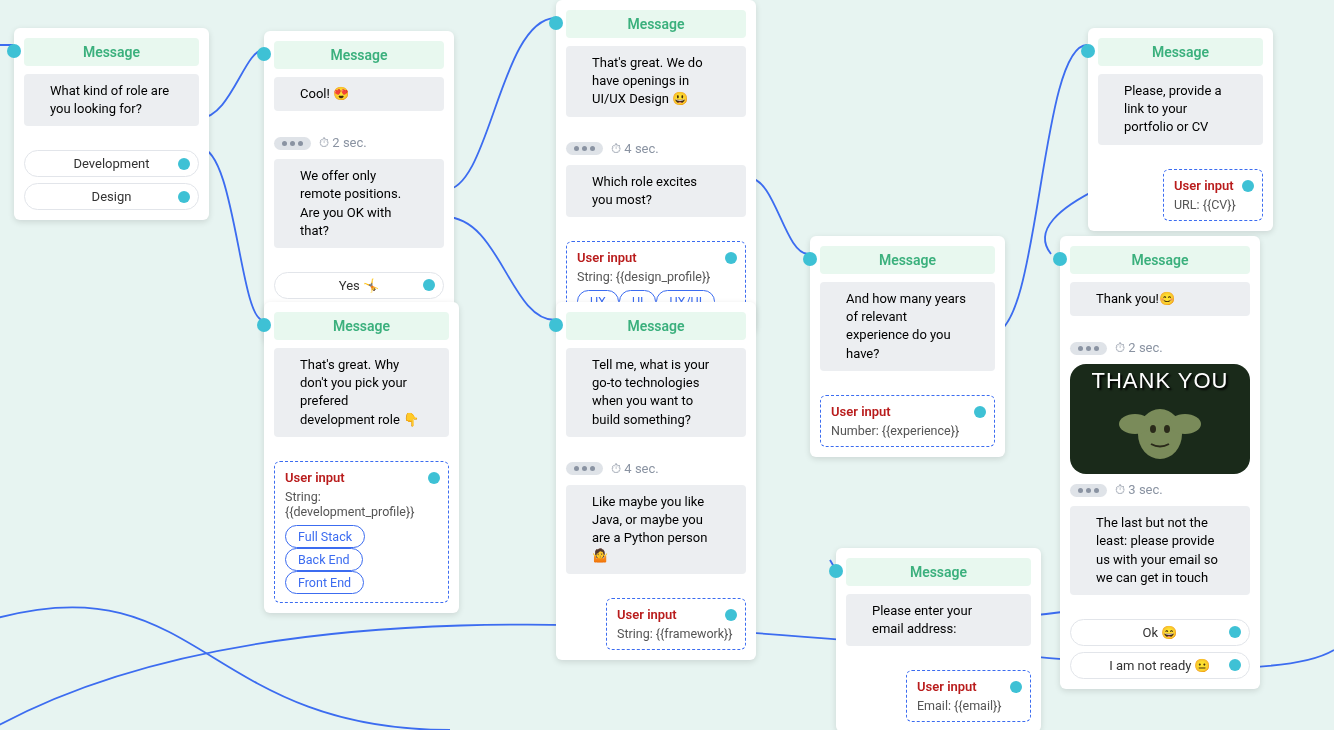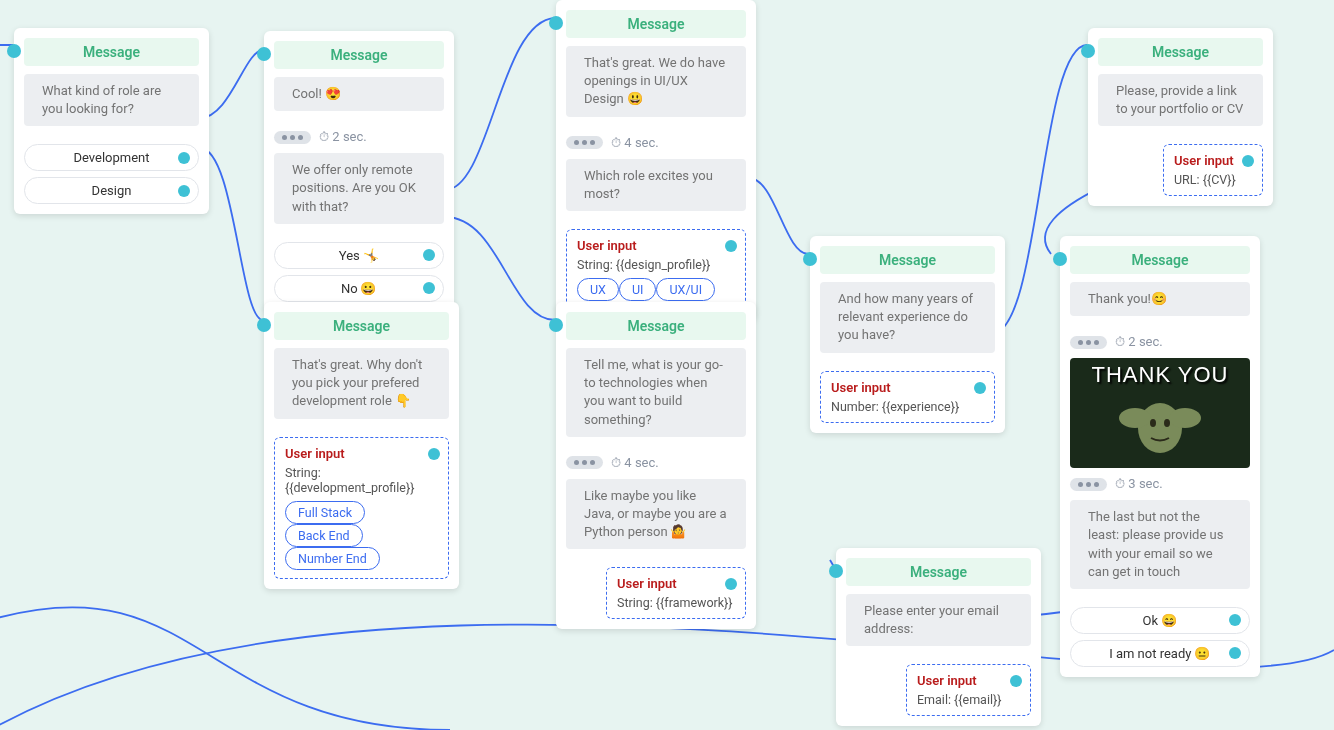--- a/index.html
+++ b/index.html
@@ -32,25 +32,25 @@
     padding: 6px 8px;
     text-align: center;
     color: #3bb07d;
     font-weight: 600;
     margin-bottom: 8px;
     font-size: 14px;
   }
   .msg-box {
     background: #eceef1;
     border-radius: 4px;
-    padding: 8px 18px;
-    margin-bottom: 18px;
+    padding: 8px 26px;
+    margin-bottom: 24px;
     font-size: 13px;
     line-height: 1.4;
-    color: #737373;
+    color: #000000;
   }
   .opt-row {
     background: #fff;
     border: 1px solid #e2e5ea;
     border-radius: 14px;
     padding: 5px 10px;
     margin-top: 6px;
     text-align: center;
     position: relative;
     font-size: 13px;
@@ -119,21 +119,21 @@
   .chip {
     border: 1.3px solid #3c6cf0;
     color: #3c6cf0;
     border-radius: 14px;
     padding: 3px 12px;
     font-size: 12.5px;
   }
   .ui-right { margin-left: auto; width: fit-content; min-width: 130px; }
   .img-box {
     background: #1a2a1a;
-    border-radius: 4px;
+    border-radius: 16px;
     width: 100%;
     height: 110px;
     margin-bottom: 8px;
     position: relative;
     overflow: hidden;
     display:flex;
     flex-direction:column;
     align-items:center;
     color:#fff;
   }
@@ -218,21 +218,21 @@
   <div class="in-dot"></div>
   <div class="node-header">Message</div>
   <div class="msg-box">That's great. Why don't you pick your prefered development role 👇</div>
   <div class="user-input-box">
     <div class="ui-dot"></div>
     <div class="user-input-label">User input</div>
     <div class="user-input-val">String: {{development_profile}}</div>
     <div class="chips">
       <span class="chip">Full Stack</span>
       <span class="chip">Back End</span>
-      <span class="chip">Number End</span>
+      <span class="chip">Front End</span>
     </div>
   </div>
 </div>
 
 <div class="node" style="left:556px; top:302px; width:200px;">
   <div class="in-dot"></div>
   <div class="node-header">Message</div>
   <div class="msg-box">Tell me, what is your go-to technologies when you want to build something?</div>
   <div class="delay-row">
     <span class="typing-ind">

